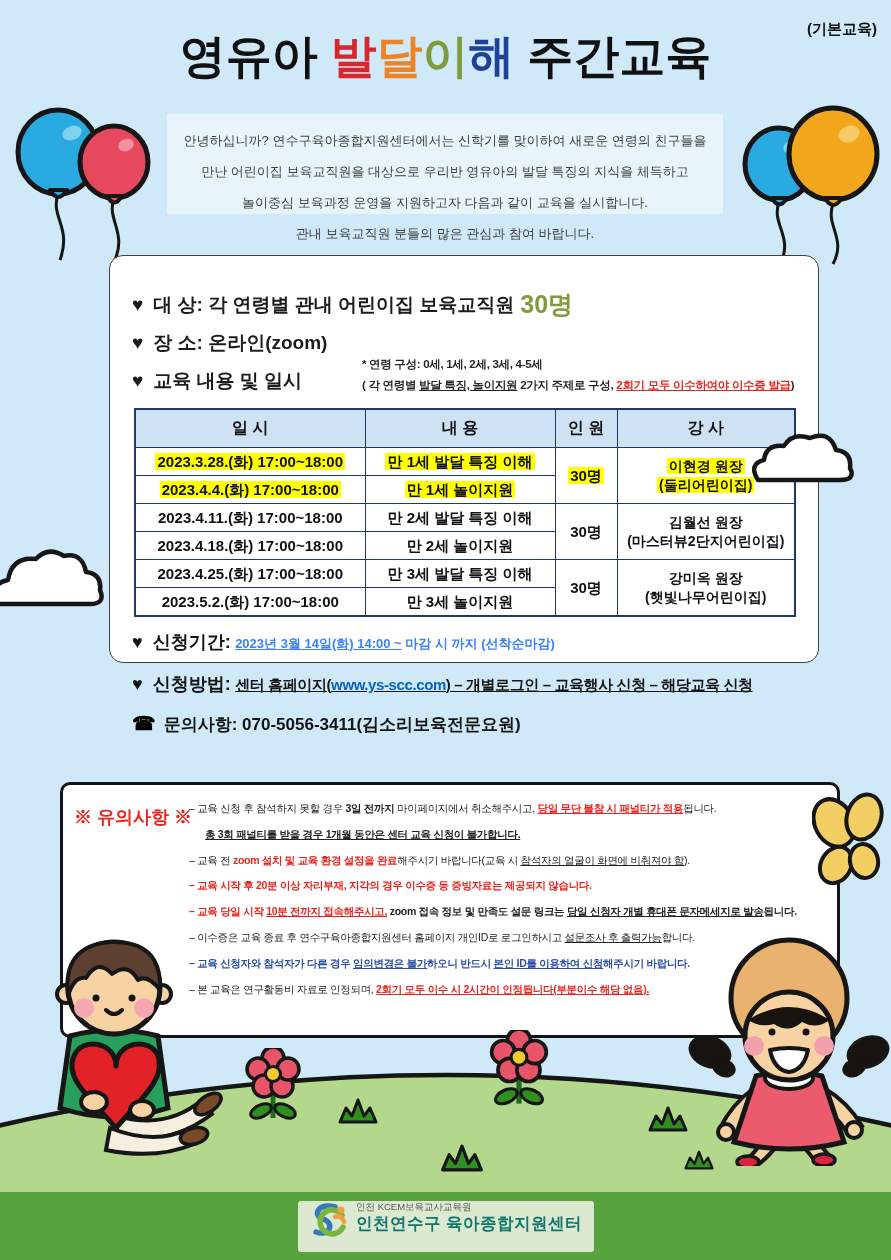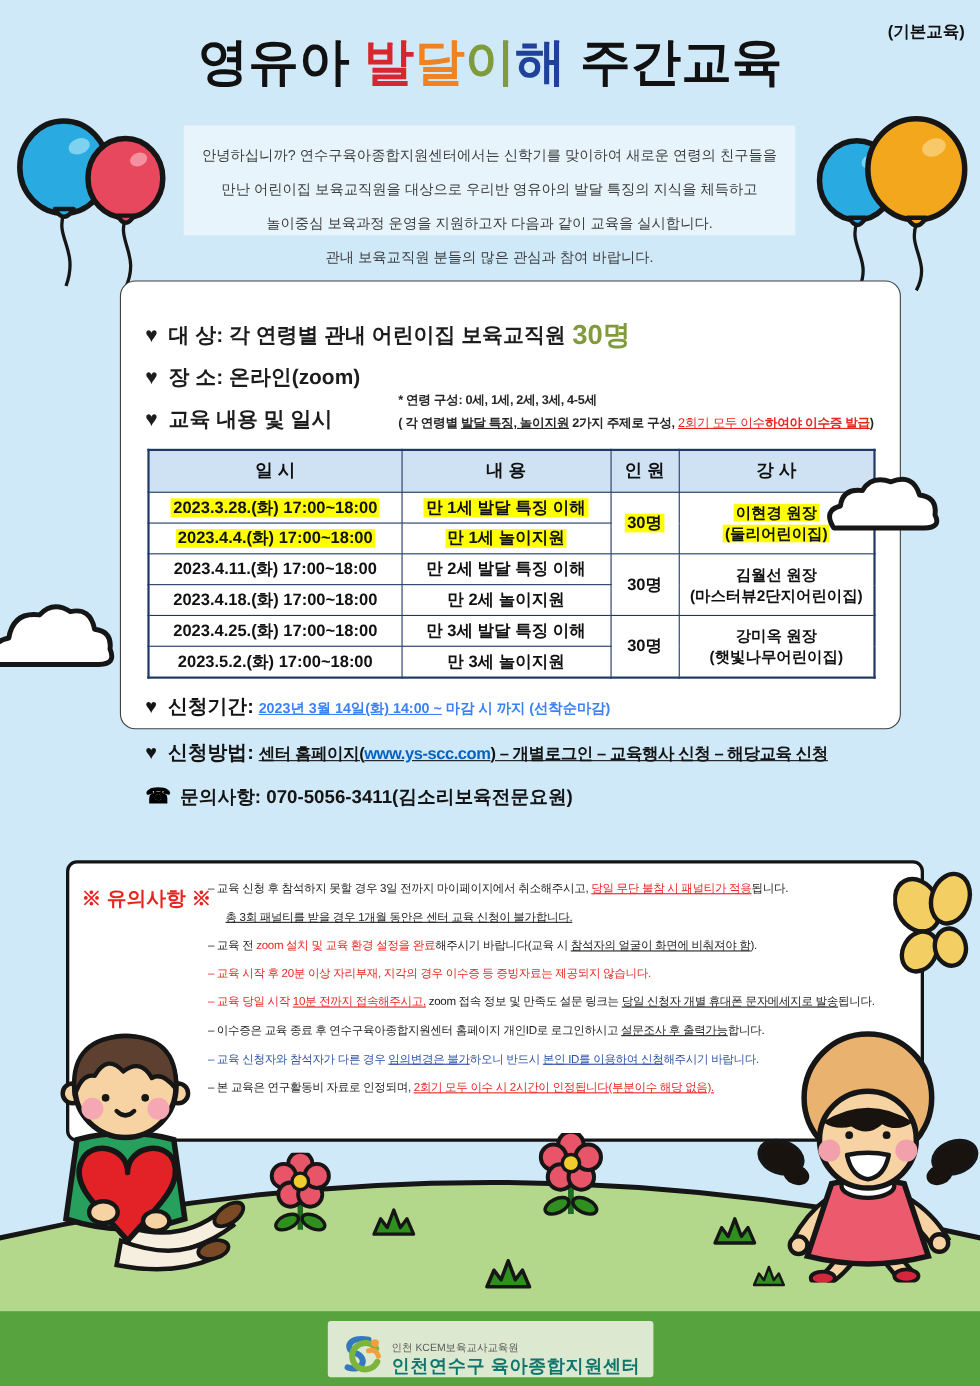--- a/index.html
+++ b/index.html
@@ -42,29 +42,29 @@
 
   .box2{position:absolute;left:60px;top:782px;width:780px;height:256px;background:#fff;
         border:3px solid #141414;border-radius:10px;box-sizing:border-box}
   .notice-title{position:absolute;left:8px;top:20px;width:124px;text-align:center;
                 font-size:18px;font-weight:800;color:#e8241f;white-space:nowrap}
   .notice-items{position:absolute;left:126px;top:11px;width:648px;font-size:10.5px;
                 letter-spacing:-0.3px;line-height:25.8px;color:#222;overflow:hidden}
   .notice-item{white-space:nowrap}
   .notice-item.indent{padding-left:16px}
 
-  .seg.bold{font-weight:400}
+  .seg.bold{font-weight:700}
   .seg.underline{text-decoration:underline}
   .seg.red{color:#e8241f}
   .seg.blue{color:#2d50a5}
   .seg.link{color:#0563c1}
 
   .strip{position:absolute;left:0;top:1192px;width:891px;height:68px;background:#57a33d}
   .logo-box{position:absolute;left:298px;top:9px;width:296px;height:51px;background:#dce8cf;
-            border-radius:3px;display:flex;align-items:flex-end;padding:0 10px;box-sizing:border-box}
+            border-radius:3px;display:flex;align-items:flex-start;padding:0 10px;box-sizing:border-box}
   .logo-text{margin-left:8px}
   .logo-text .small{font-size:9.5px;color:#5a5a5a;line-height:12px}
   .logo-text .large{font-size:16.5px;color:#0f766e;font-weight:600;letter-spacing:0.5px;line-height:20px}
 
   .abs{position:absolute}
 </style>
 </head>
 <body>
 
 <div class="page">

